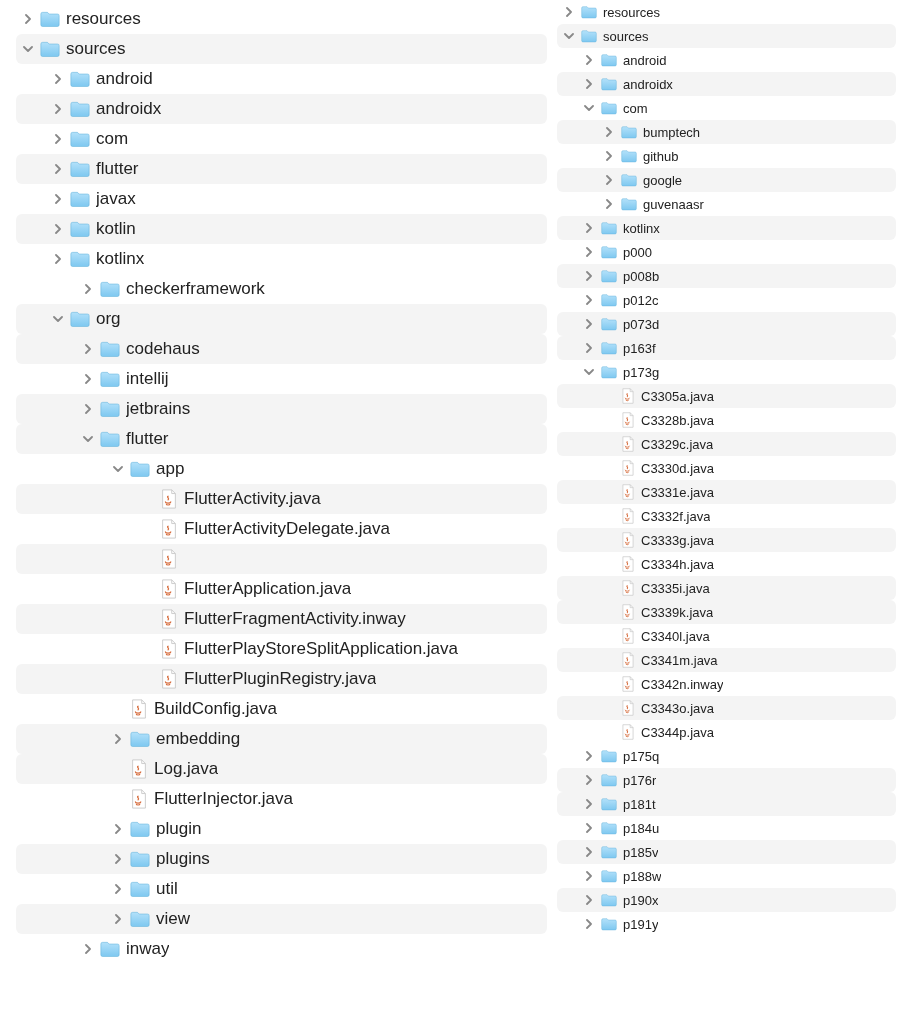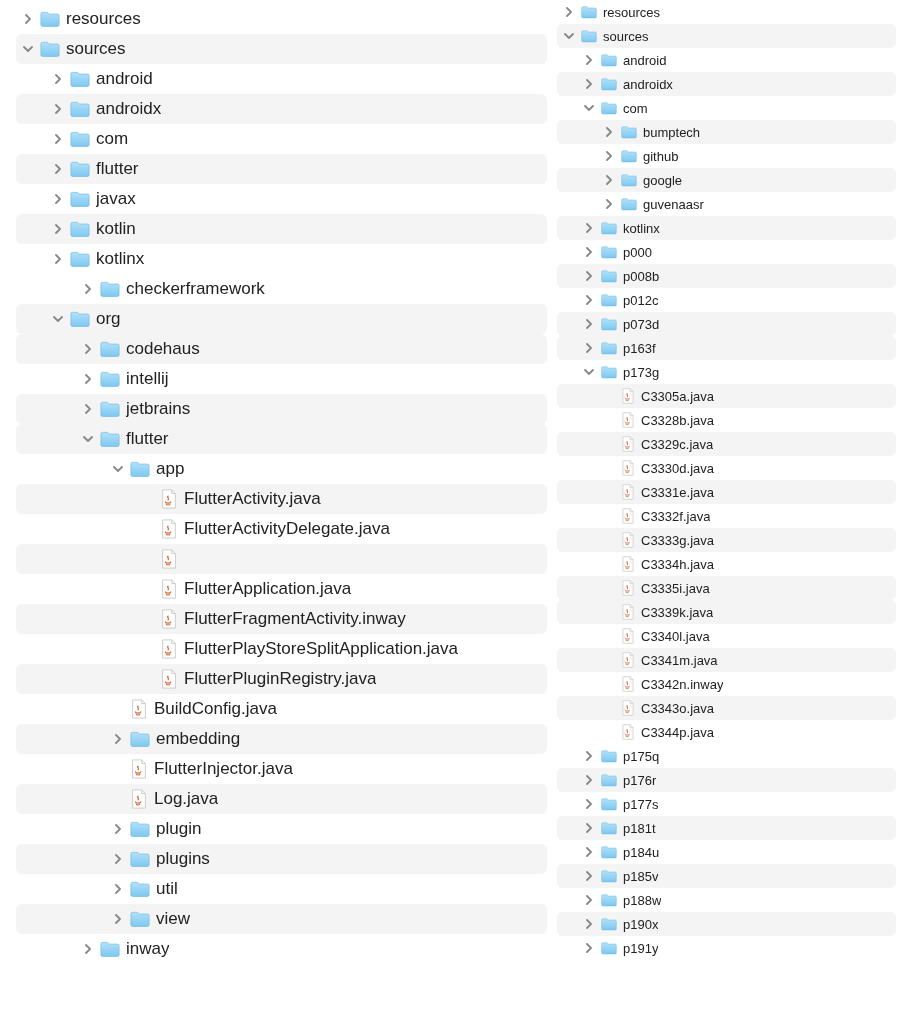--- a/index.html
+++ b/index.html
@@ -442,47 +442,47 @@
           <use href="#sym-chev-right"></use>
         </svg>
       </span>
       <span class="folder-icon">
         <svg>
           <use href="#sym-folder"></use>
         </svg>
       </span>
       <span class="label">embedding</span>
     </div>
-    <div class="row">
+    <div class="row alt">
       <span class="indent i3"></span>
       <span class="chevron placeholder">
         <svg>
           <use href="#sym-chev-right"></use>
         </svg>
       </span>
       <span class="file-icon">
         <svg>
           <use href="#sym-java"></use>
         </svg>
       </span>
+      <span class="label">Log.java</span>
+    </div>
+    <div class="row">
+      <span class="indent i3"></span>
+      <span class="chevron placeholder">
+        <svg>
+          <use href="#sym-chev-right"></use>
+        </svg>
+      </span>
+      <span class="file-icon">
+        <svg>
+          <use href="#sym-java"></use>
+        </svg>
+      </span>
       <span class="label">FlutterInjector.java</span>
-    </div>
-    <div class="row alt">
-      <span class="indent i3"></span>
-      <span class="chevron placeholder">
-        <svg>
-          <use href="#sym-chev-right"></use>
-        </svg>
-      </span>
-      <span class="file-icon">
-        <svg>
-          <use href="#sym-java"></use>
-        </svg>
-      </span>
-      <span class="label">Log.java</span>
     </div>
     <div class="row">
       <span class="indent i3"></span>
       <span class="chevron">
         <svg>
           <use href="#sym-chev-right"></use>
         </svg>
       </span>
       <span class="folder-icon">
         <svg>
@@ -1003,34 +1003,20 @@
         <svg>
           <use href="#sym-chev-right"></use>
         </svg>
       </span>
       <span class="folder-icon">
         <svg>
           <use href="#sym-folder"></use>
         </svg>
       </span>
       <span class="label">p176r</span>
-    </div>
-    <div class="row">
-      <span class="indent i1"></span>
-      <span class="chevron">
-        <svg>
-          <use href="#sym-chev-right"></use>
-        </svg>
-      </span>
-      <span class="folder-icon">
-        <svg>
-          <use href="#sym-folder"></use>
-        </svg>
-      </span>
-      <span class="label">p177s</span>
     </div>
     <div class="row alt">
       <span class="indent i1"></span>
       <span class="chevron">
         <svg>
           <use href="#sym-chev-right"></use>
         </svg>
       </span>
       <span class="folder-icon">
         <svg>

